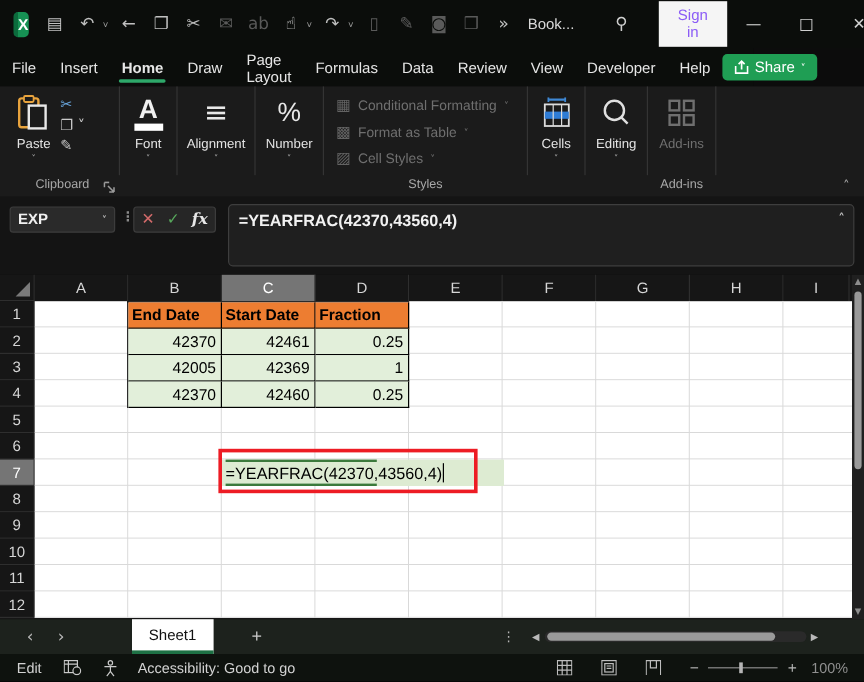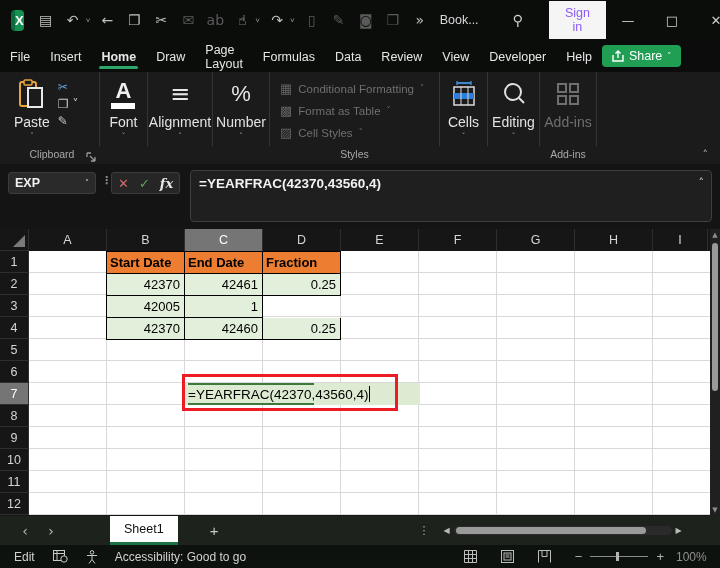--- a/index.html
+++ b/index.html
@@ -39,21 +39,21 @@
     gap:5px; cursor:pointer; }
   #share-btn .chev { font-size:8px; }
 
   
   #ribbon { left:0; top:72px; width:720px; height:92px; background:#1b1b1b; }
   .rgroup { position:absolute; top:0; height:74px; border-right:1px solid #343434;
     display:flex; align-items:flex-start; justify-content:center; }
   .bigbtn { display:flex; flex-direction:column; align-items:center; margin-top:6px; cursor:pointer; }
   .bigbtn .bicon { height:32px; display:flex; align-items:center; justify-content:center;
     color:#e8e8e8; }
-  .bigbtn .blabel { color:#e3e3e3; font-size:14px; margin-top:4px; }
+  .bigbtn .blabel { color:#e3e3e3; font-size:11px; margin-top:4px; }
   .bigbtn .bchev { color:#b5b5b5; font-size:7px; margin-top:2px; font-family:"DejaVu Sans",sans-serif; }
   .glyph-icon { font-family:"DejaVu Sans",sans-serif; }
   .font-A { font-size:22px; font-weight:bold; color:#f0f0f0; line-height:22px; }
   .font-bar { width:24px; height:6px; background:#fff; margin-top:1px; }
   .align-glyph { font-size:24px; color:#e8e8e8; line-height:24px; }
   .num-glyph { font-size:22px; color:#e8e8e8; }
   .grouplabel { position:absolute; top:76px; width:100%; text-align:center; color:#a8a8a8;
     font-size:10.5px; }
   #clip-launcher { position:absolute; left:86px; top:76px; color:#9a9a9a; }
   .paste-mini { display:flex; flex-direction:column; gap:3px; margin:8px 0 0 8px; }
@@ -377,32 +377,33 @@
         <div class="row-h">8</div>
         <div class="row-h">9</div>
         <div class="row-h">10</div>
         <div class="row-h">11</div>
         <div class="row-h">12</div>
       </div>
 
     <div id="cells">
       <div id="data-table">
         <div class="t-row">
+            <div class="t-cell head">End Date</div>
             <div class="t-cell head">Start Date</div>
-            <div class="t-cell head">End Date</div>
             <div class="t-cell head">Fraction</div>
           </div>
         <div>
             <div class="t-row">
               <div class="t-cell val">42370</div>
               <div class="t-cell val">42461</div>
               <div class="t-cell val">0.25</div>
             </div>
             <div class="t-row">
               <div class="t-cell val">42005</div>
+              <div class="t-cell val">42369</div>
               <div class="t-cell val">1</div>
             </div>
             <div class="t-row">
               <div class="t-cell val">42370</div>
               <div class="t-cell val">42460</div>
               <div class="t-cell val">0.25</div>
             </div>
           </div>
       </div>
 

